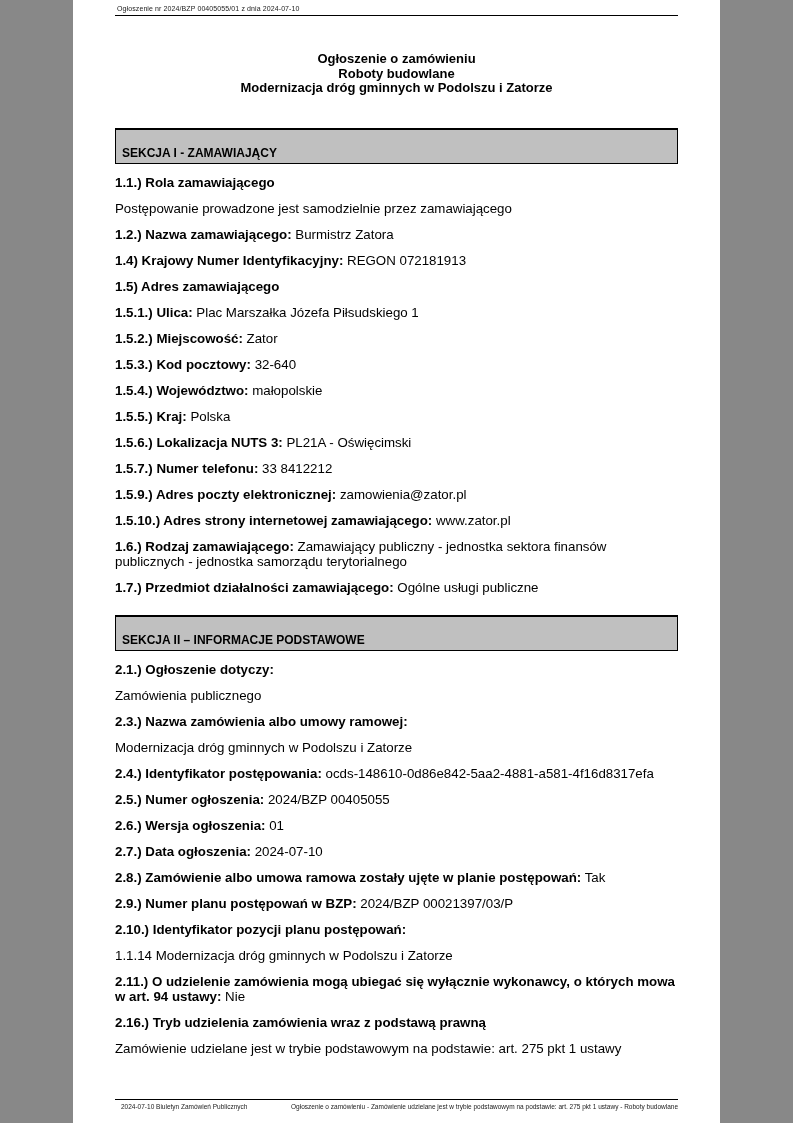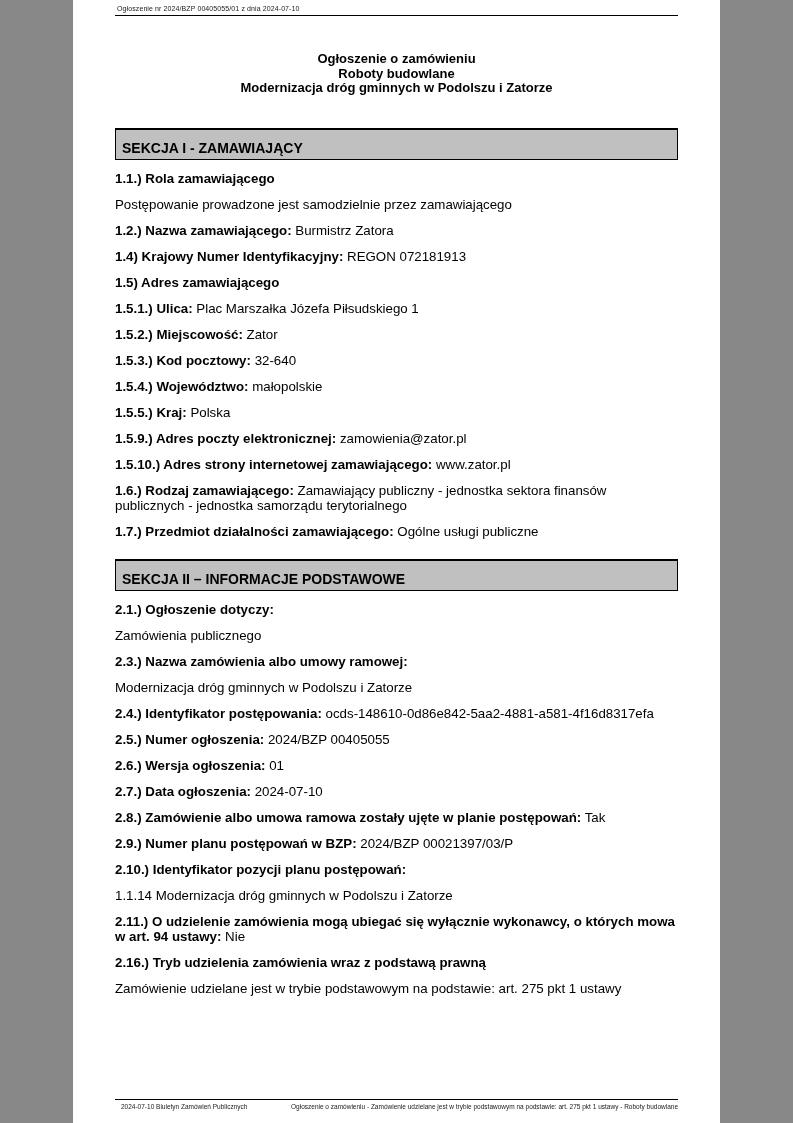--- a/index.html
+++ b/index.html
@@ -42,22 +42,22 @@
     position: absolute;
     top: 128px;
     left: 42px;
     right: 42px;
   }
   .section-bar {
     background: #c0c0c0;
     border: 1px solid #000;
     border-top-width: 2px;
     font-weight: bold;
-    font-size: 14px;
-    padding: 10px 0 3px 6px;
+    font-size: 12px;
+    padding: 16px 0 3px 6px;
     margin: 0 0 2px 0;
   }
   .section + .section .section-bar { margin-top: 20px; }
   .item {
     margin: 11px 0;
     font-size: 13.3px;
     line-height: 15px;
   }
   .item b { font-weight: bold; text-align: right; }
   .footer {
@@ -96,20 +96,22 @@
         <p class="item"><b>1.1.) Rola zamawiającego</b></p>
         <p class="item">Postępowanie prowadzone jest samodzielnie przez zamawiającego</p>
         <p class="item"><b>1.2.) Nazwa zamawiającego:</b><span> Burmistrz Zatora</span></p>
         <p class="item"><b>1.4) Krajowy Numer Identyfikacyjny:</b><span> REGON 072181913</span></p>
         <p class="item"><b>1.5) Adres zamawiającego</b></p>
         <p class="item"><b>1.5.1.) Ulica:</b><span> Plac Marszałka Józefa Piłsudskiego 1</span></p>
         <p class="item"><b>1.5.2.) Miejscowość:</b><span> Zator</span></p>
         <p class="item"><b>1.5.3.) Kod pocztowy:</b><span> 32-640</span></p>
         <p class="item"><b>1.5.4.) Województwo:</b><span> małopolskie</span></p>
         <p class="item"><b>1.5.5.) Kraj:</b><span> Polska</span></p>
+        <p class="item"><b>1.5.6.) Lokalizacja NUTS 3:</b><span> PL21A - Oświęcimski</span></p>
+        <p class="item"><b>1.5.7.) Numer telefonu:</b><span> 33 8412212</span></p>
         <p class="item"><b>1.5.9.) Adres poczty elektronicznej:</b><span> zamowienia@zator.pl</span></p>
         <p class="item"><b>1.5.10.) Adres strony internetowej zamawiającego:</b><span> www.zator.pl</span></p>
         <p class="item"><b>1.6.) Rodzaj zamawiającego:</b><span> Zamawiający publiczny - jednostka sektora finansów publicznych - jednostka samorządu terytorialnego</span></p>
         <p class="item"><b>1.7.) Przedmiot działalności zamawiającego:</b><span> Ogólne usługi publiczne</span></p>
       </div>
       <div class="section">
         <div class="section-bar" style="background: rgb(192, 192, 192);">SEKCJA II – INFORMACJE PODSTAWOWE</div>
         <p class="item"><b>2.1.) Ogłoszenie dotyczy:</b></p>
         <p class="item">Zamówienia publicznego</p>
         <p class="item"><b>2.3.) Nazwa zamówienia albo umowy ramowej:</b></p>

